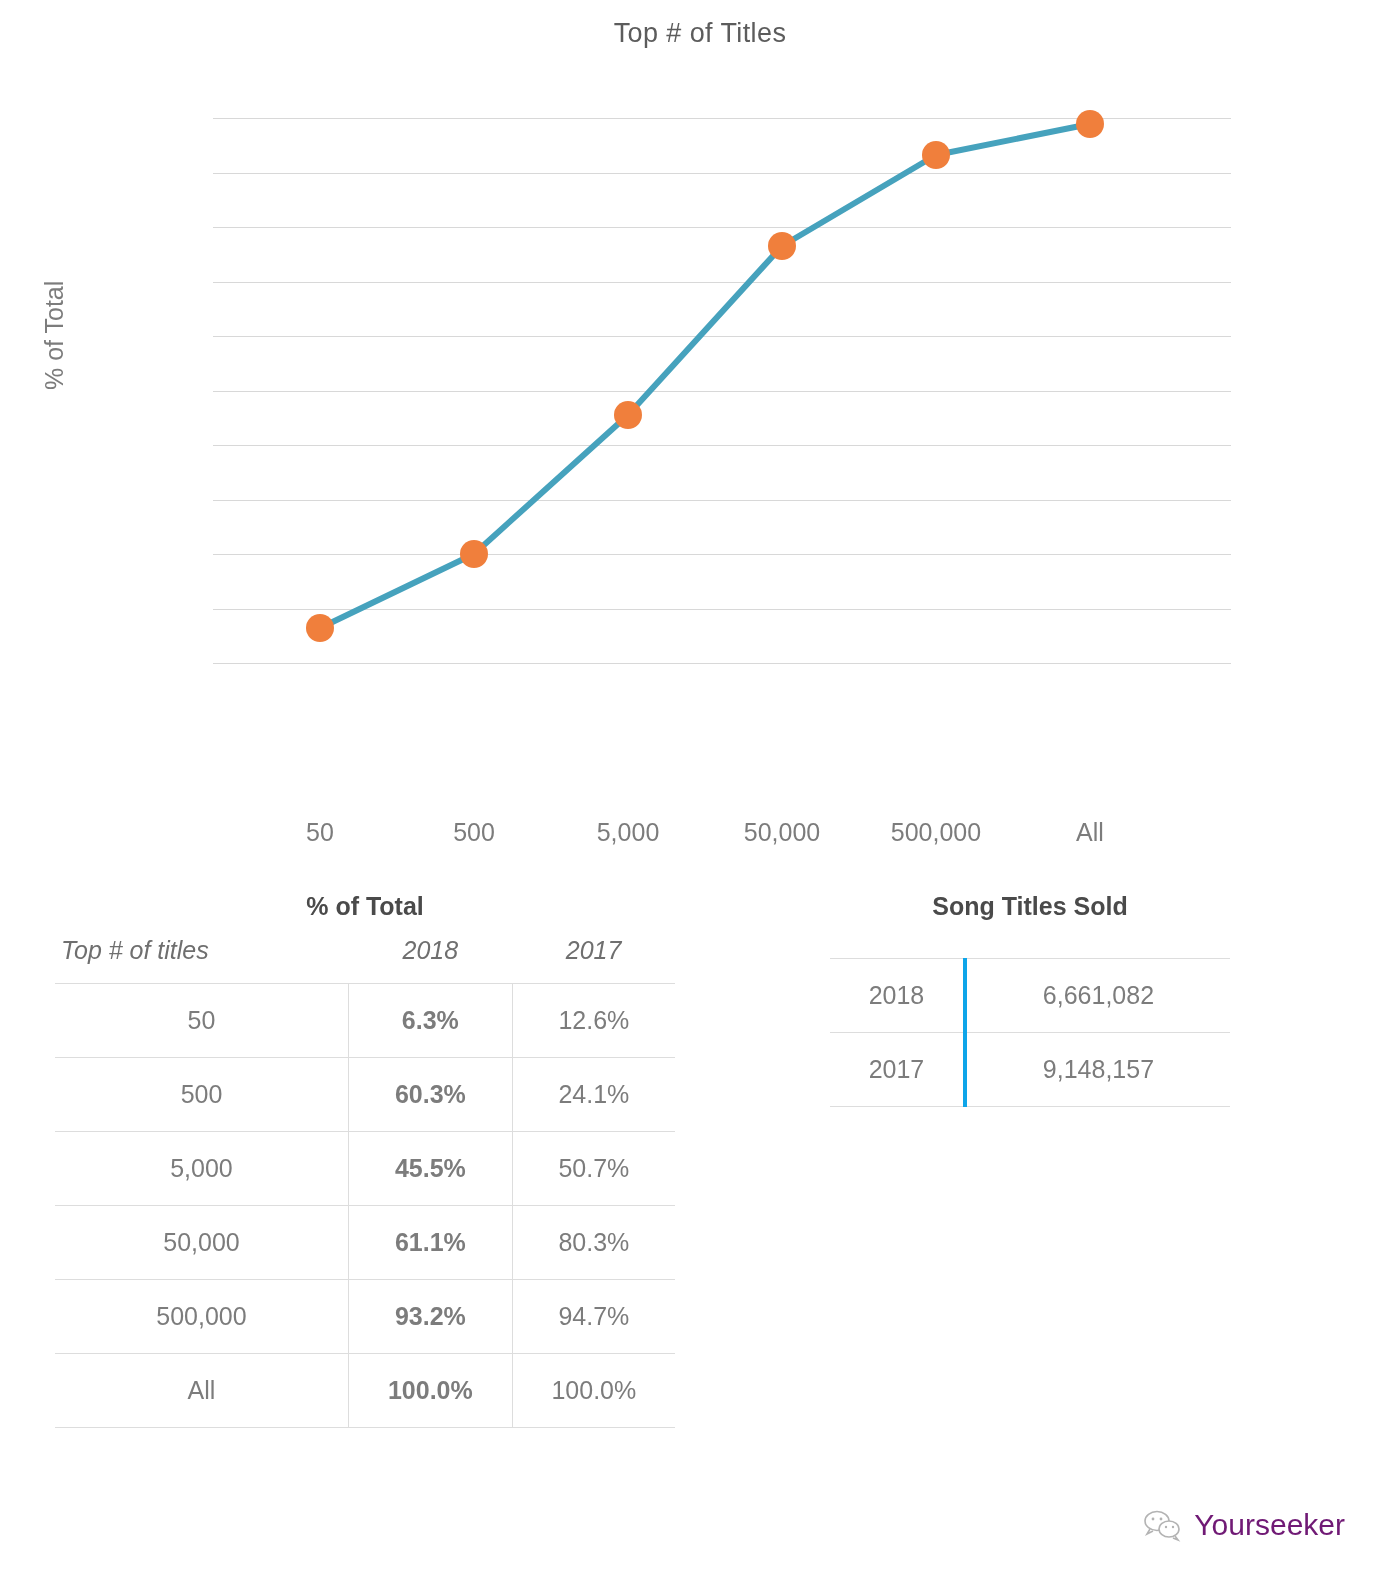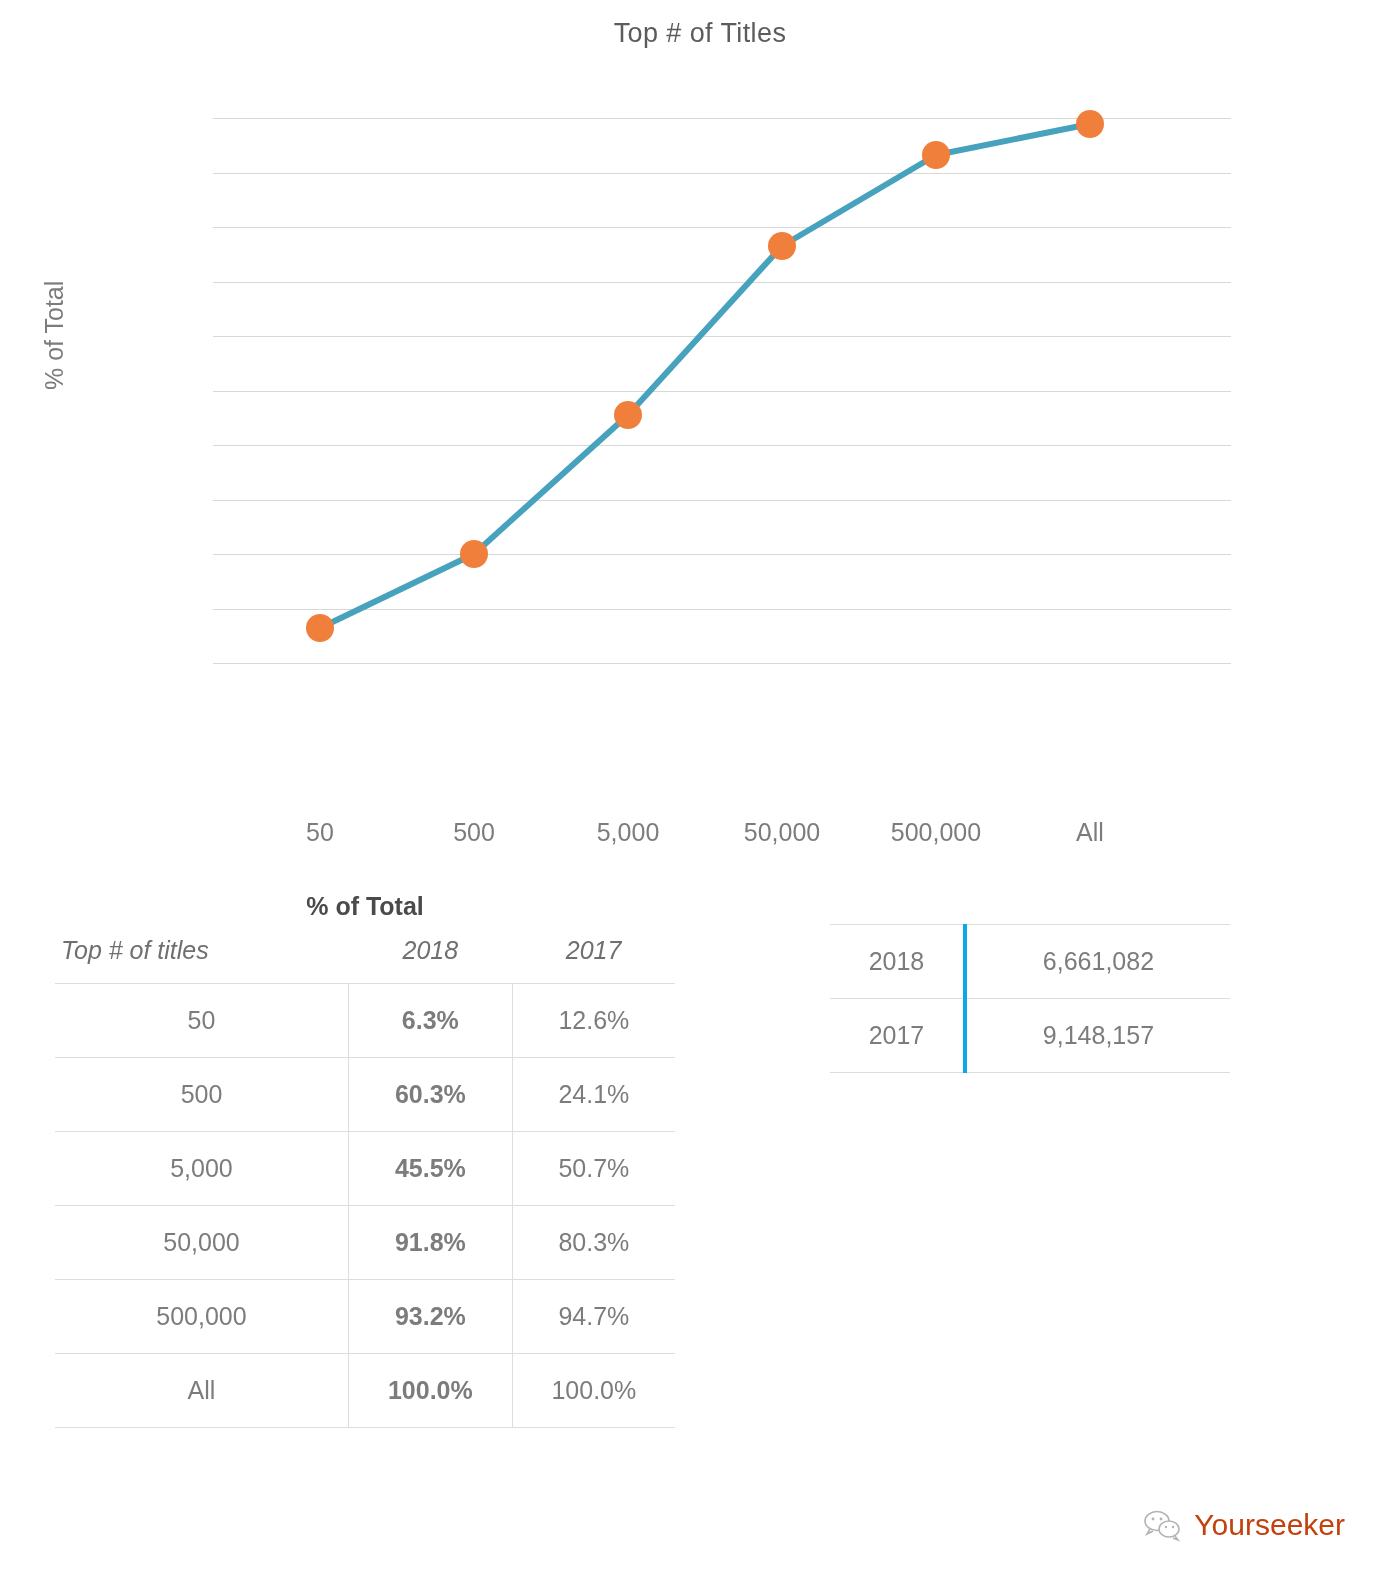--- a/index.html
+++ b/index.html
@@ -150,21 +150,21 @@
   }
 
   
   #watermark {
     position: absolute;
     right: 55px;
     bottom: 38px;
     display: flex;
     align-items: center;
     gap: 12px;
-    color: #c2410c;
+    color: #701a75;
     font-size: 30px;
   }
   #watermark .wm-icon {
     width: 40px;
     height: 34px;
     display: inline-block;
     position: relative;
   }
 </style>
 </head>
@@ -231,39 +231,40 @@
           <td class="sep">60.3%</td>
           <td>24.1%</td>
         </tr>
         <tr>
           <td>5,000</td>
           <td class="sep">45.5%</td>
           <td>50.7%</td>
         </tr>
         <tr>
           <td>50,000</td>
-          <td class="sep">91.8%</td>
+          <td class="sep">61.1%</td>
           <td>80.3%</td>
         </tr>
         <tr>
           <td>500,000</td>
           <td class="sep">93.2%</td>
           <td>94.7%</td>
         </tr>
         <tr>
           <td>All</td>
           <td class="sep">100.0%</td>
           <td>100.0%</td>
         </tr>
       </tbody>
     </table>
   </div>
 
   <div id="right-table-wrap">
     <div class="tbl-title">
+      <div>Song Titles Sold</div>
     </div>
 
     <table id="right-table" style="margin-top:34px;">
       <tbody>
         <tr>
           <td>2018</td>
           <td class="sep">6,661,082</td>
         </tr>
         <tr>
           <td>2017</td>

